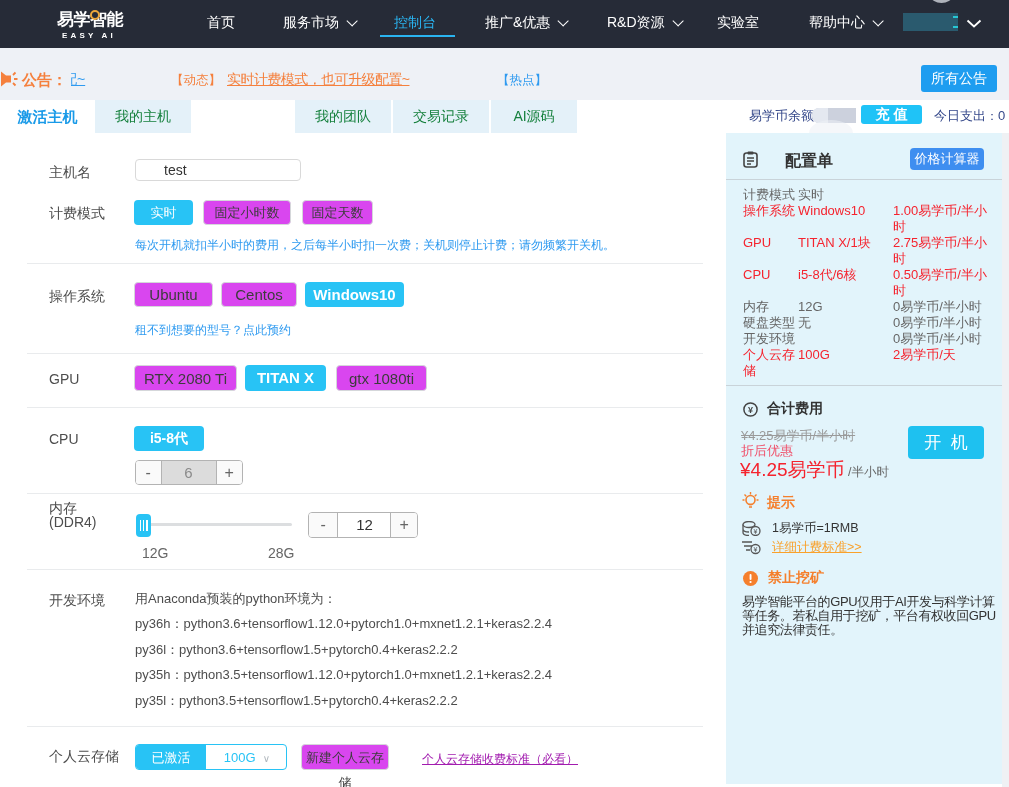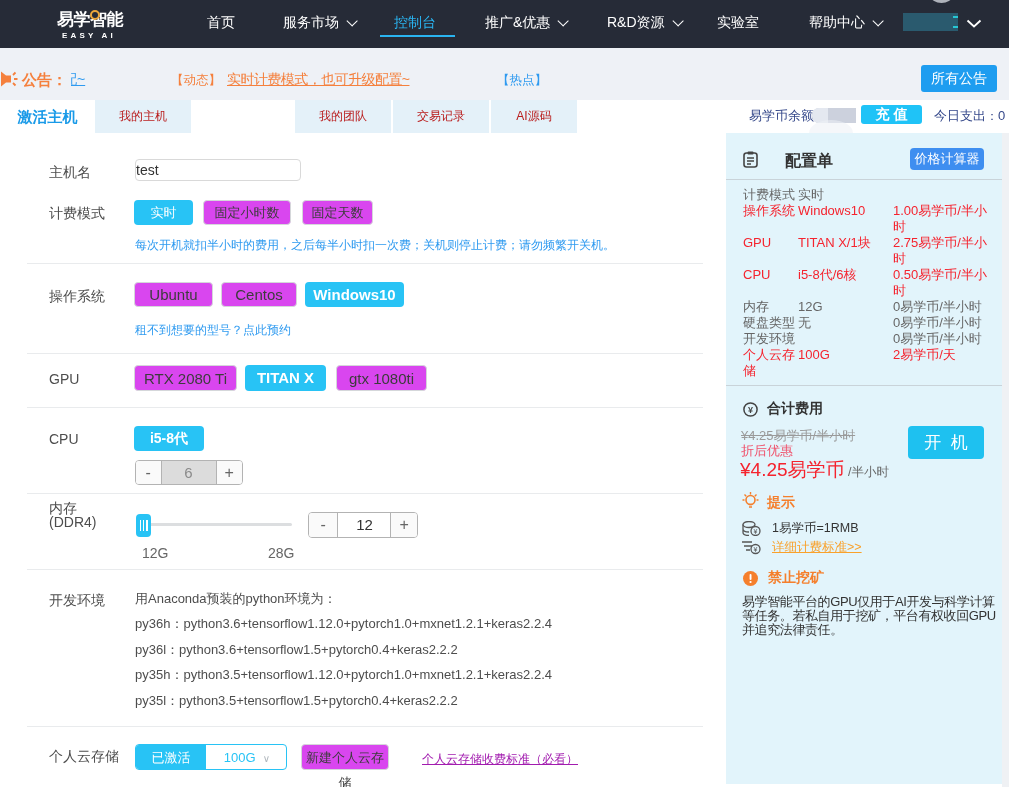--- a/index.html
+++ b/index.html
@@ -13,21 +13,21 @@
 .nav { position:absolute; top:0; height:44px; line-height:44px; color:#fff; font-size:14px; white-space:nowrap; }
 .chev { display:inline-block; width:8px; height:8px; border-right:1.5px solid #fff; border-bottom:1.5px solid #fff; transform:rotate(45deg) translateY(-3px); margin-left:7px; vertical-align:middle; }
 
 
 #bar { position:absolute; left:0; top:48px; width:1009px; height:52px; background:#eef1f6; }
 .org { color:#f5803d; }
 .blu { color:#2e9af0; }
 
 
 #tabs { position:absolute; left:0; top:100px; width:1009px; height:33px;padding-left:39px; }
-.tab { position:absolute; top:0; height:33px; background:#e4f1f9; color:#b91c1c; font-size:12px; text-align:center; line-height:33px; }
+.tab { position:absolute; top:0; height:33px; background:#e4f1f9; color:#15803d; font-size:14px; text-align:center; line-height:33px; }
 .tab.on { background:#fff; color:#199ae8; font-weight:bold; font-size:15px; }
 
 
 .lab { position:absolute; left:49px; font-size:14px; color:#4d4d4d; }
 .btn { position:absolute; border:1px solid #d5d7da; border-radius:4px; background:#d946ef; color:#3c3c3c; font-size:15px; text-align:center; }
 .btn.cy { background:#28c3f5; border:none; color:#fff; }
 .hr { position:absolute; left:27px; width:676px; height:1px; background:#e9ebed; }
 .note { position:absolute; left:135px; font-size:12px; color:#2e9af0; }
 
 
@@ -190,21 +190,21 @@
       <circle cx="7.5" cy="7.5" r="7.5" fill="#f57f2c"></circle>
       <rect x="6.6" y="3" width="1.9" height="6" rx="0.9" fill="#fff"></rect>
       <circle cx="7.55" cy="11" r="1.1" fill="#fff"></circle>
     </svg>
     <div class="abs sh" style="left:42px;top:436px;color:#f57f2c;">禁止挖矿</div>
     <div class="abs" style="left:16px;top:462px;font-size:13px;line-height:14px;color:#333;letter-spacing:-0.4px;white-space:nowrap;">易学智能平台的GPU仅用于AI开发与科学计算<br>等任务。若私自用于挖矿，平台有权收回GPU<br>并追究法律责任。</div>
   </div>
   <div id="rstrip"></div>
 
   <div class="lab" style="top:164px;">主机名</div>
-  <div class="abs" style="left:135px;top:159px;width:166px;height:22px;border:1px solid #d9d9d9;border-radius:4px;font-size:14px;color:#333;line-height:21px;padding-left:0;">test</div>
+  <div class="abs" style="left:135px;top:159px;width:166px;height:22px;border:1px solid #d9d9d9;border-radius:4px;font-size:14px;color:#333;line-height:21px;padding-left:28px;">test</div>
 
   <div class="lab" style="top:205px;">计费模式</div>
   <div class="btn cy" style="left:134px;top:200px;width:59px;height:25px;line-height:25px;font-size:13px;">实时</div>
   <div class="btn" style="left:203px;top:200px;width:88px;height:25px;line-height:24px;font-size:13px;">固定小时数</div>
   <div class="btn" style="left:302px;top:200px;width:71px;height:25px;line-height:24px;font-size:13px;">固定天数</div>
   <div class="note" style="top:237px;">每次开机就扣半小时的费用，之后每半小时扣一次费；关机则停止计费；请勿频繁开关机。</div>
 
   <div class="hr" style="top:263px;"></div>
 
   <div class="lab" style="top:288px;">操作系统</div>

